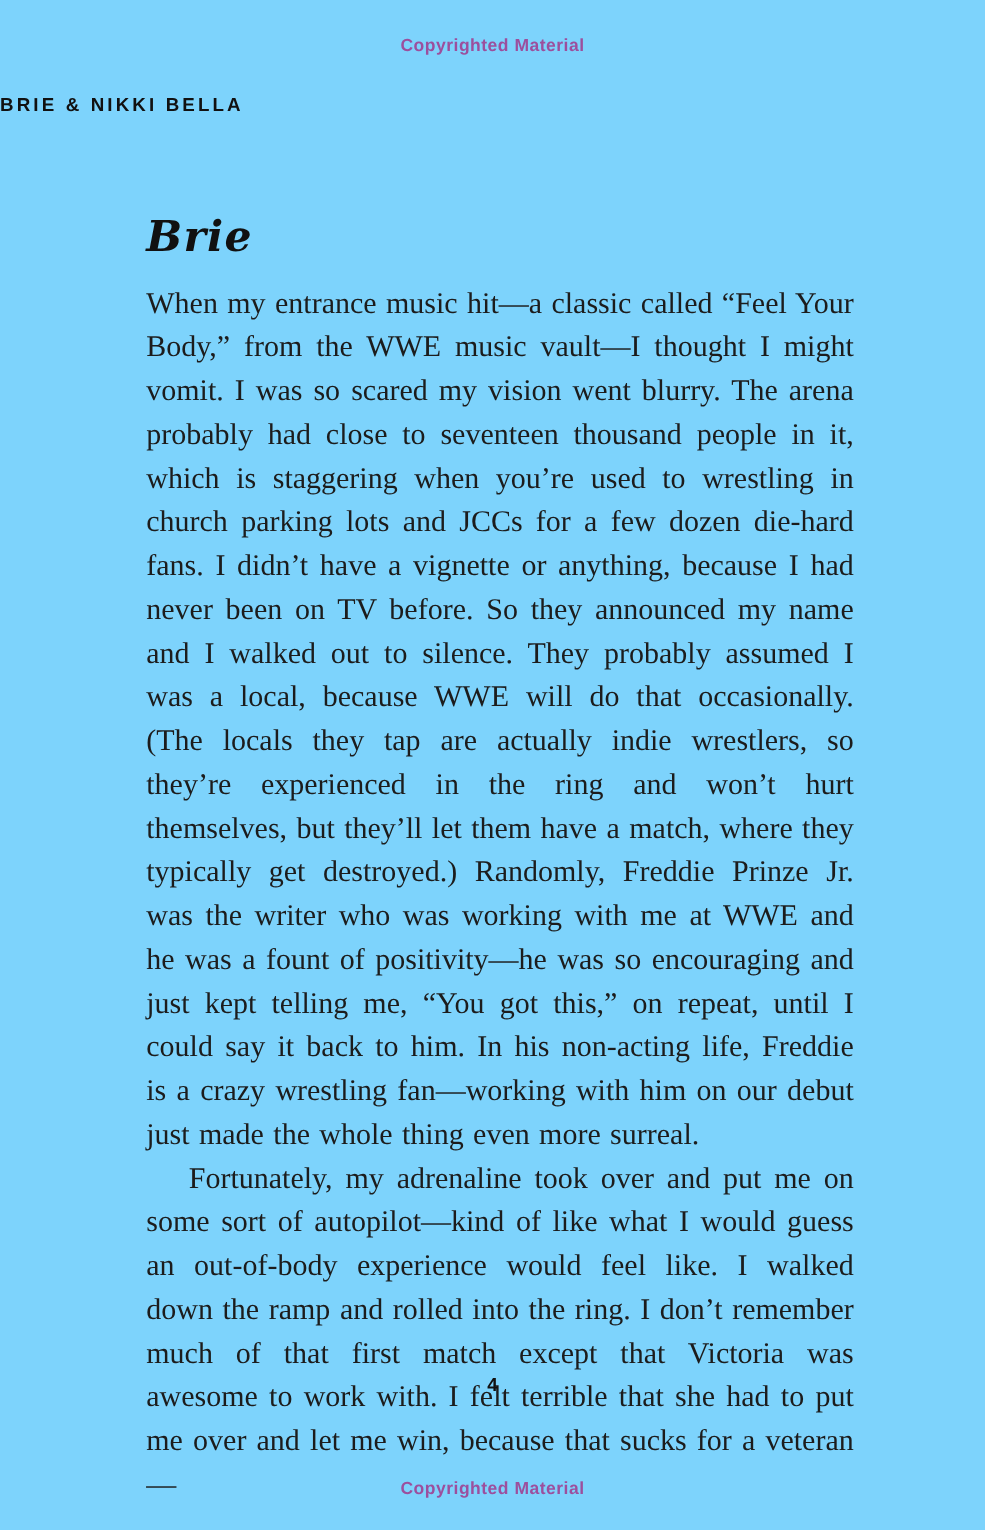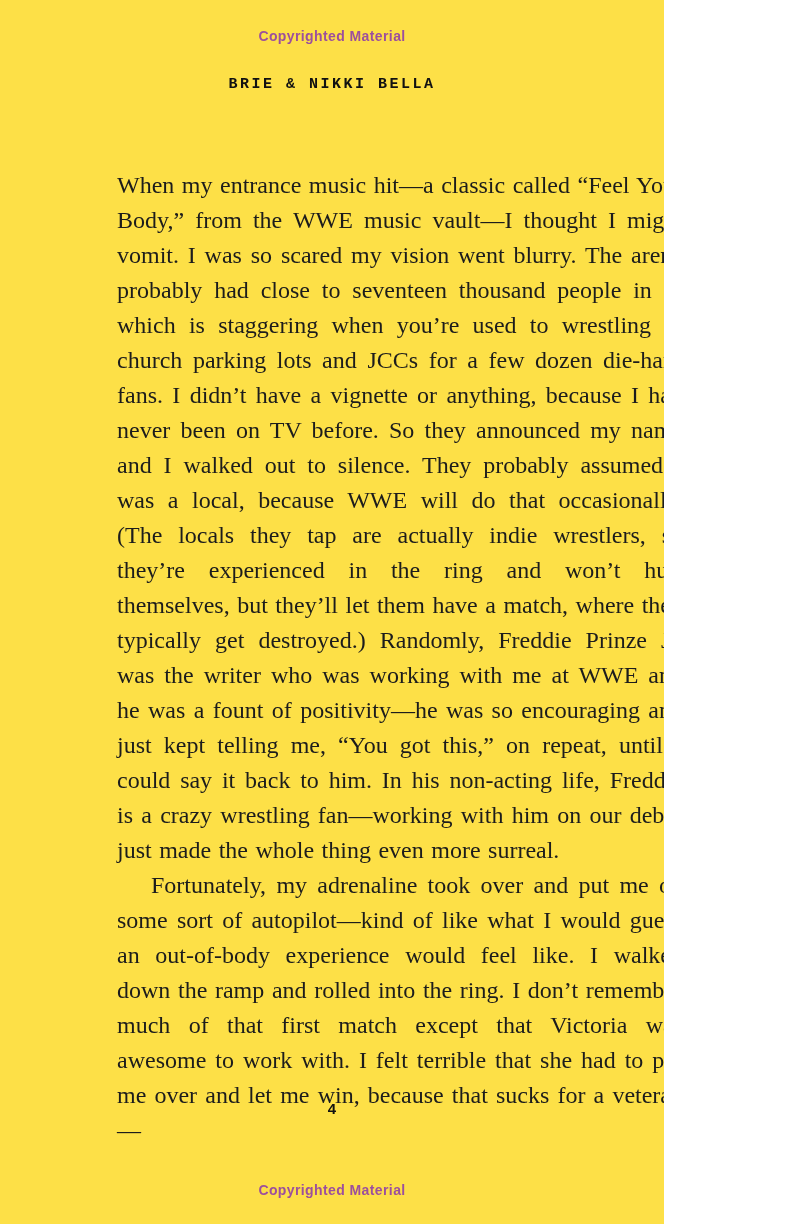--- a/index.html
+++ b/index.html
@@ -2,23 +2,23 @@
 <html><head>
   <meta charset="utf-8">
   <style>
     html, body {
       margin: 0;
       padding: 0;
       background: #ffffff;
     }
     .book-page {
       position: relative;
-      width: 664px;
+      width: 788px;
       height: 1224px;
-      background: #fde047;
+      background: #7dd3fc;
       overflow: hidden;
       font-family: "Liberation Serif", serif;
     }
     .notice {
       position: absolute;
       left: 0;
       width: 100%;
       text-align: center;
       font-family: "Liberation Sans", sans-serif;
       font-weight: bold;
@@ -26,22 +26,22 @@
       letter-spacing: 0.4px;
       color: #9c4f9d;
     }
     .notice.top { top: 28px; }
     .notice.bottom { top: 1182px; }
     .running-header {
       position: absolute;
       top: 76px;
       left: 0;
       width: 100%;
-      text-align: center;
-      font-family: Liberation Mono, monospace;
+      text-align: left;
+      font-family: Liberation Sans, sans-serif;
       font-weight: bold;
       font-size: 15px;
       letter-spacing: 2.5px;
       color: #111111;
     }
     .content {
       position: absolute;
       top: 168px;
       left: 117px;
       width: 566px;
@@ -84,20 +84,21 @@
 </head>
 <body>
 
 <div class="book-page">
 
   <div class="notice top">Copyrighted Material</div>
 
   <div class="running-header">BRIE &amp; NIKKI BELLA</div>
 
   <div class="content">
+    <h2 class="section-heading">Brie</h2>
 
     <p class="para">When my entrance music hit—a classic called “Feel Your Body,” from the WWE music vault—I thought I might vomit. I was so scared my vision went blurry. The arena probably had close to seventeen thousand people in it, which is staggering when you’re used to wrestling in church parking lots and JCCs for a few dozen die-hard fans. I didn’t have a vignette or anything, because I had never been on TV before. So they announced my name and I walked out to silence. They probably assumed I was a local, because WWE will do that occasionally. (The locals they tap are actually indie wrestlers, so they’re experienced in the ring and won’t hurt themselves, but they’ll let them have a match, where they typically get destroyed.) Randomly, Freddie Prinze Jr. was the writer who was working with me at WWE and he was a fount of positivity—he was so encouraging and just kept telling me, “You got this,” on repeat, until I could say it back to him. In his non-acting life, Freddie is a crazy wrestling fan—working with him on our debut just made the whole thing even more surreal.</p>
 
     <p class="para indent">Fortunately, my adrenaline took over and put me on some sort of autopilot—kind of like what I would guess an out-of-body experience would feel like. I walked down the ramp and rolled into the ring. I don’t remember much of that first match except that Victoria was awesome to work with. I felt terrible that she had to put me over and let me win, because that sucks for a veteran—</p>
   </div>
 
   <div class="page-number">4</div>
 
   <div class="notice bottom">Copyrighted Material</div>
 

